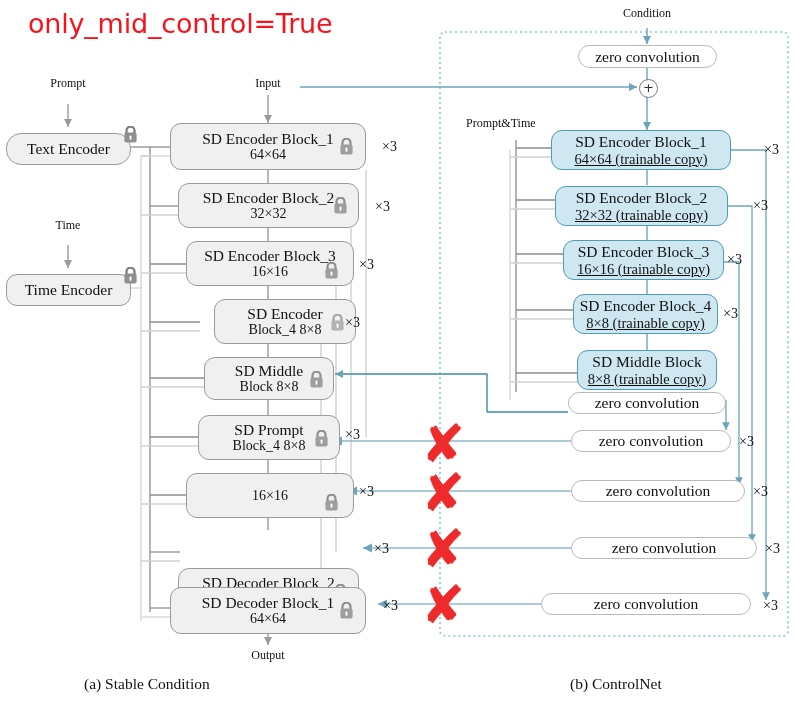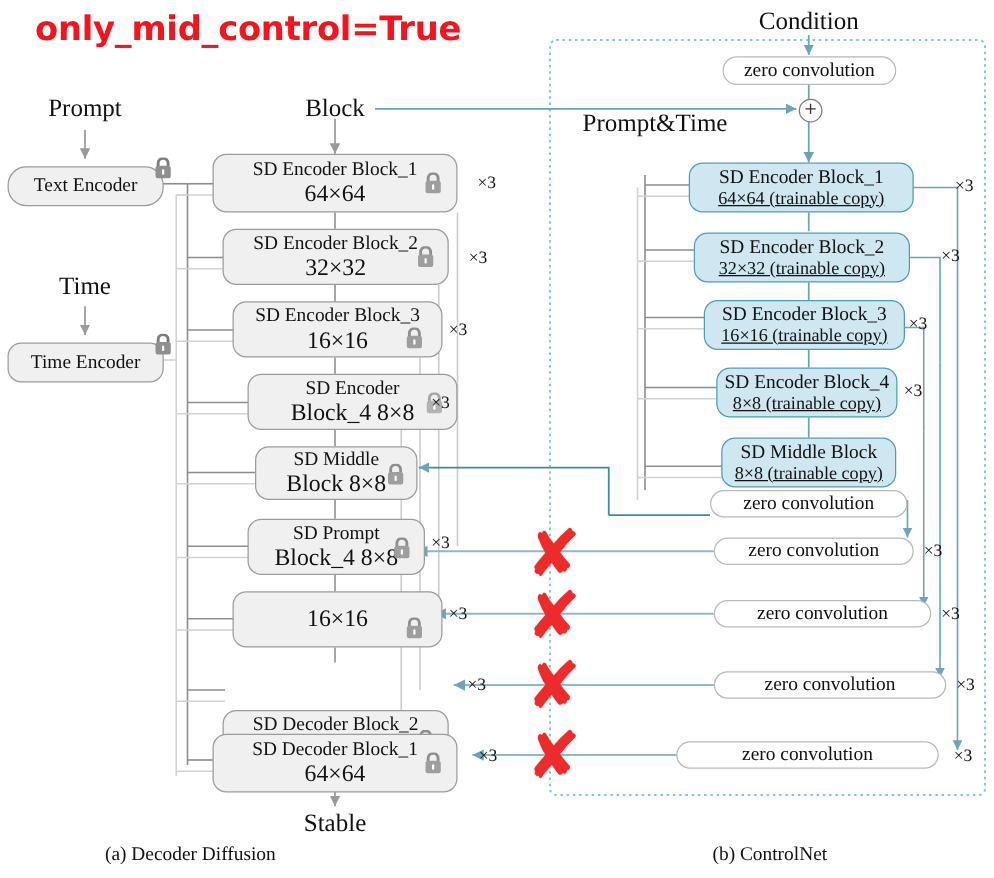--- a/index.html
+++ b/index.html
@@ -2,32 +2,32 @@
 <html><head>
 <meta charset="utf-8">
 <style>
   html,body{margin:0;padding:0;background:#ffffff;}
   body{width:795px;height:702px;position:relative;overflow:hidden;
        font-family:"Liberation Serif","DejaVu Serif",serif;color:#111;}
   #stage{position:absolute;left:0;top:0;width:795px;height:702px;}
   svg#wires{position:absolute;left:0;top:0;width:795px;height:702px;pointer-events:none;}
 
   .title{position:absolute;left:28px;top:8px;font-family:"DejaVu Sans","Liberation Sans",sans-serif;
-         font-weight:bold;font-size:27px;color:#f8121c;letter-spacing:-0.2px;white-space:nowrap;}
-
-  .lbl{position:absolute;font-size:20px;white-space:nowrap;text-align:center;}
+         font-weight:normal;font-size:27px;color:#f8121c;letter-spacing:-0.2px;white-space:nowrap;}
+
+  .lbl{position:absolute;font-size:12px;white-space:nowrap;text-align:center;}
 
   .box{position:absolute;box-sizing:border-box;border-radius:11px;display:flex;
        flex-direction:column;align-items:center;justify-content:center;
        text-align:center;line-height:1.12;font-size:15.5px;}
   .box.gray{background:#f0f0f0;border:1.4px solid #9b9b9b;}
   .box.blue{background:#cfe7f1;border:1.4px solid #4f9cb6;}
   .box.white{background:#ffffff;border:1.2px solid #b9b9b9;border-radius:13px;
              font-size:15.5px;justify-content:center;}
-  .box .l2{font-size:19px;}
+  .box .l2{font-size:14px;}
   .box.blue .l2{font-size:14.5px;text-decoration:underline;}
 
   .lock{position:absolute;width:15px;height:18px;}
 
   .mult{position:absolute;font-size:14px;white-space:nowrap;}
   .caption{position:absolute;font-size:15.5px;white-space:nowrap;}
 
   .xmark{position:absolute;font-family:"DejaVu Sans","Liberation Sans",sans-serif;
          color:#ee2b2b;font-weight:bold;font-size:52px;line-height:1;
          transform:translate(-50%,-50%);text-shadow:0 0 1px #ee2b2b;}
@@ -149,24 +149,24 @@
     <line x1="571" y1="441" x2="333" y2="441" stroke="#8fb9c8" stroke-width="1.5" marker-end="url(#arrTeal)"></line>
     <line x1="571" y1="491" x2="348" y2="491" stroke="#8fb9c8" stroke-width="1.5" marker-end="url(#arrTeal)"></line>
     <line x1="571" y1="548" x2="363" y2="548" stroke="#8fb9c8" stroke-width="1.5" marker-end="url(#arrTeal)"></line>
     <line x1="571" y1="604" x2="378" y2="604" stroke="#8fb9c8" stroke-width="1.5" marker-end="url(#arrTeal)"></line>
   </svg>
 
   <div class="title">only_mid_control=True</div>
 
   <div class="lbl" style="left:28px;top:76px;width:80px;">Prompt</div>
   <div class="lbl" style="left:38px;top:218px;width:60px;">Time</div>
-  <div class="lbl" style="left:228px;top:76px;width:80px;">Block</div>
-  <div class="lbl" style="left:228px;top:648px;width:80px;">Stable</div>
+  <div class="lbl" style="left:228px;top:76px;width:80px;">Input</div>
+  <div class="lbl" style="left:228px;top:648px;width:80px;">Output</div>
   <div class="lbl" style="left:597px;top:6px;width:100px;">Condition</div>
-  <div class="lbl" style="left:466px;top:88px;width:130px;text-align:left;">Prompt&amp;Time</div>
+  <div class="lbl" style="left:466px;top:116px;width:130px;text-align:left;">Prompt&amp;Time</div>
 
   <div class="box gray" style="left:6px;top:133px;width:125px;height:32px;border-radius:15px;">
     <span>Text Encoder</span>
     <svg class="lock" style="left:116px;top:-8px;" viewBox="0 0 15 18">
       <path d="M3.5 7 V4.7 A4 4 0 0 1 11.5 4.7 V7" fill="none" stroke="#7c7c7c" stroke-width="2.3"></path>
       <rect x="1.4" y="6.5" width="12.2" height="10" rx="2" fill="#8f8f8f"></rect>
       <rect x="6.6" y="9.4" width="1.8" height="4.4" rx="0.9" fill="#ffffff"></rect>
     </svg>
   </div>
   <div class="box gray" style="left:6px;top:274px;width:125px;height:32px;">
@@ -204,21 +204,21 @@
     <span>SD Encoder Block_3</span>
     <span class="l2">16×16</span>
     <svg class="lock" style="right:14px;top:20px;" viewBox="0 0 15 18">
       <path d="M3.5 7 V4.7 A4 4 0 0 1 11.5 4.7 V7" fill="none" stroke="#8f8f8f" stroke-width="2.3"></path>
       <rect x="1.4" y="6.5" width="12.2" height="10" rx="2" fill="#9e9e9e"></rect>
       <rect x="6.6" y="9.4" width="1.8" height="4.4" rx="0.9" fill="#ffffff"></rect>
     </svg>
   </div>
   <div class="mult" style="left:359px;top:257px;">×3</div>
 
-  <div class="box gray" style="left:198px;top:299px;width:168px;height:45px;">
+  <div class="box gray" style="left:214px;top:299px;width:142px;height:45px;">
     <span>SD Encoder</span>
     <span class="l2">Block_4 8×8</span>
     <svg class="lock" style="right:10px;top:14px;" viewBox="0 0 15 18">
       <path d="M3.5 7 V4.7 A4 4 0 0 1 11.5 4.7 V7" fill="none" stroke="#a6a6a6" stroke-width="2.3"></path>
       <rect x="1.4" y="6.5" width="12.2" height="10" rx="2" fill="#b3b3b3"></rect>
       <rect x="6.6" y="9.4" width="1.8" height="4.4" rx="0.9" fill="#ffffff"></rect>
     </svg>
   </div>
   <div class="mult" style="left:345px;top:315px;">×3</div>
 
@@ -331,16 +331,16 @@
   <div class="box white" style="left:541px;top:593px;width:210px;height:22px;">
     <span>zero convolution</span>
   </div>
   <div class="mult" style="left:763px;top:598px;">×3</div>
 
   <div class="xmark" style="left:443px;top:444px;">✘</div>
   <div class="xmark" style="left:443px;top:493px;">✘</div>
   <div class="xmark" style="left:443px;top:549px;">✘</div>
   <div class="xmark" style="left:443px;top:605px;">✘</div>
 
-  <div class="caption" style="left:84px;top:675px;">(a) Decoder Diffusion</div>
+  <div class="caption" style="left:84px;top:675px;">(a) Stable Condition</div>
   <div class="caption" style="left:570px;top:675px;">(b) ControlNet</div>
 
 </div>
 
 </body></html>

